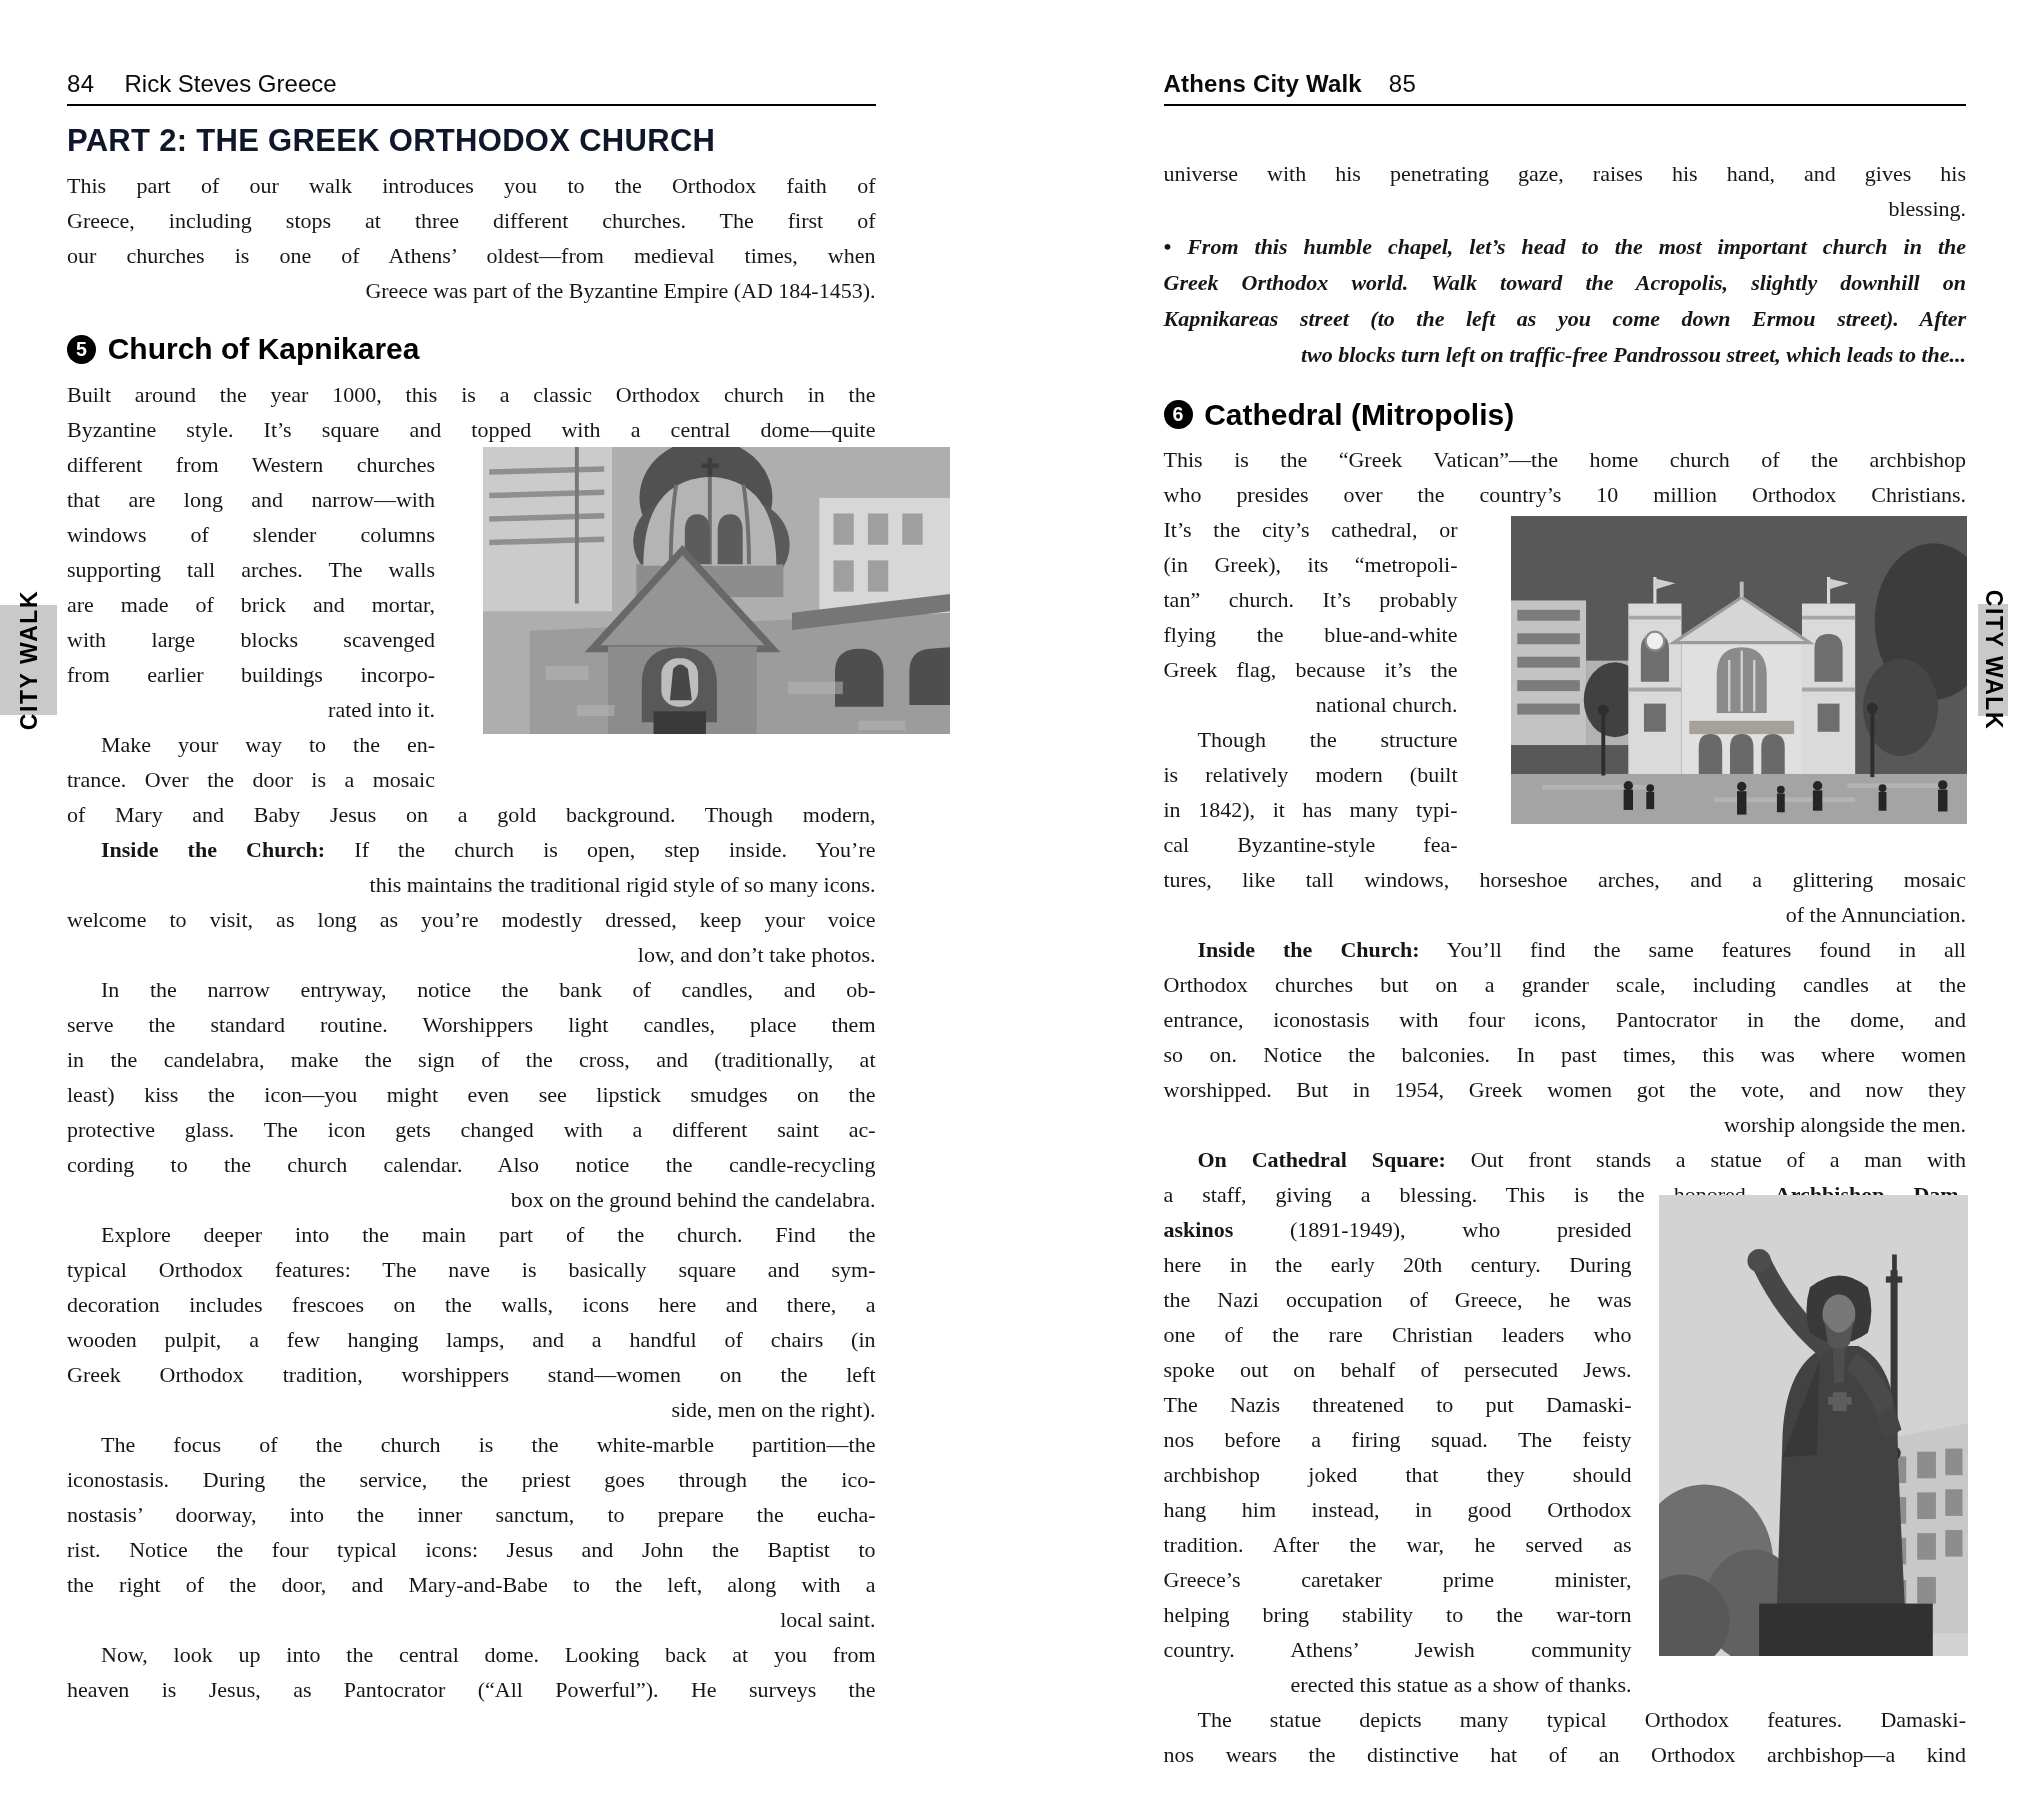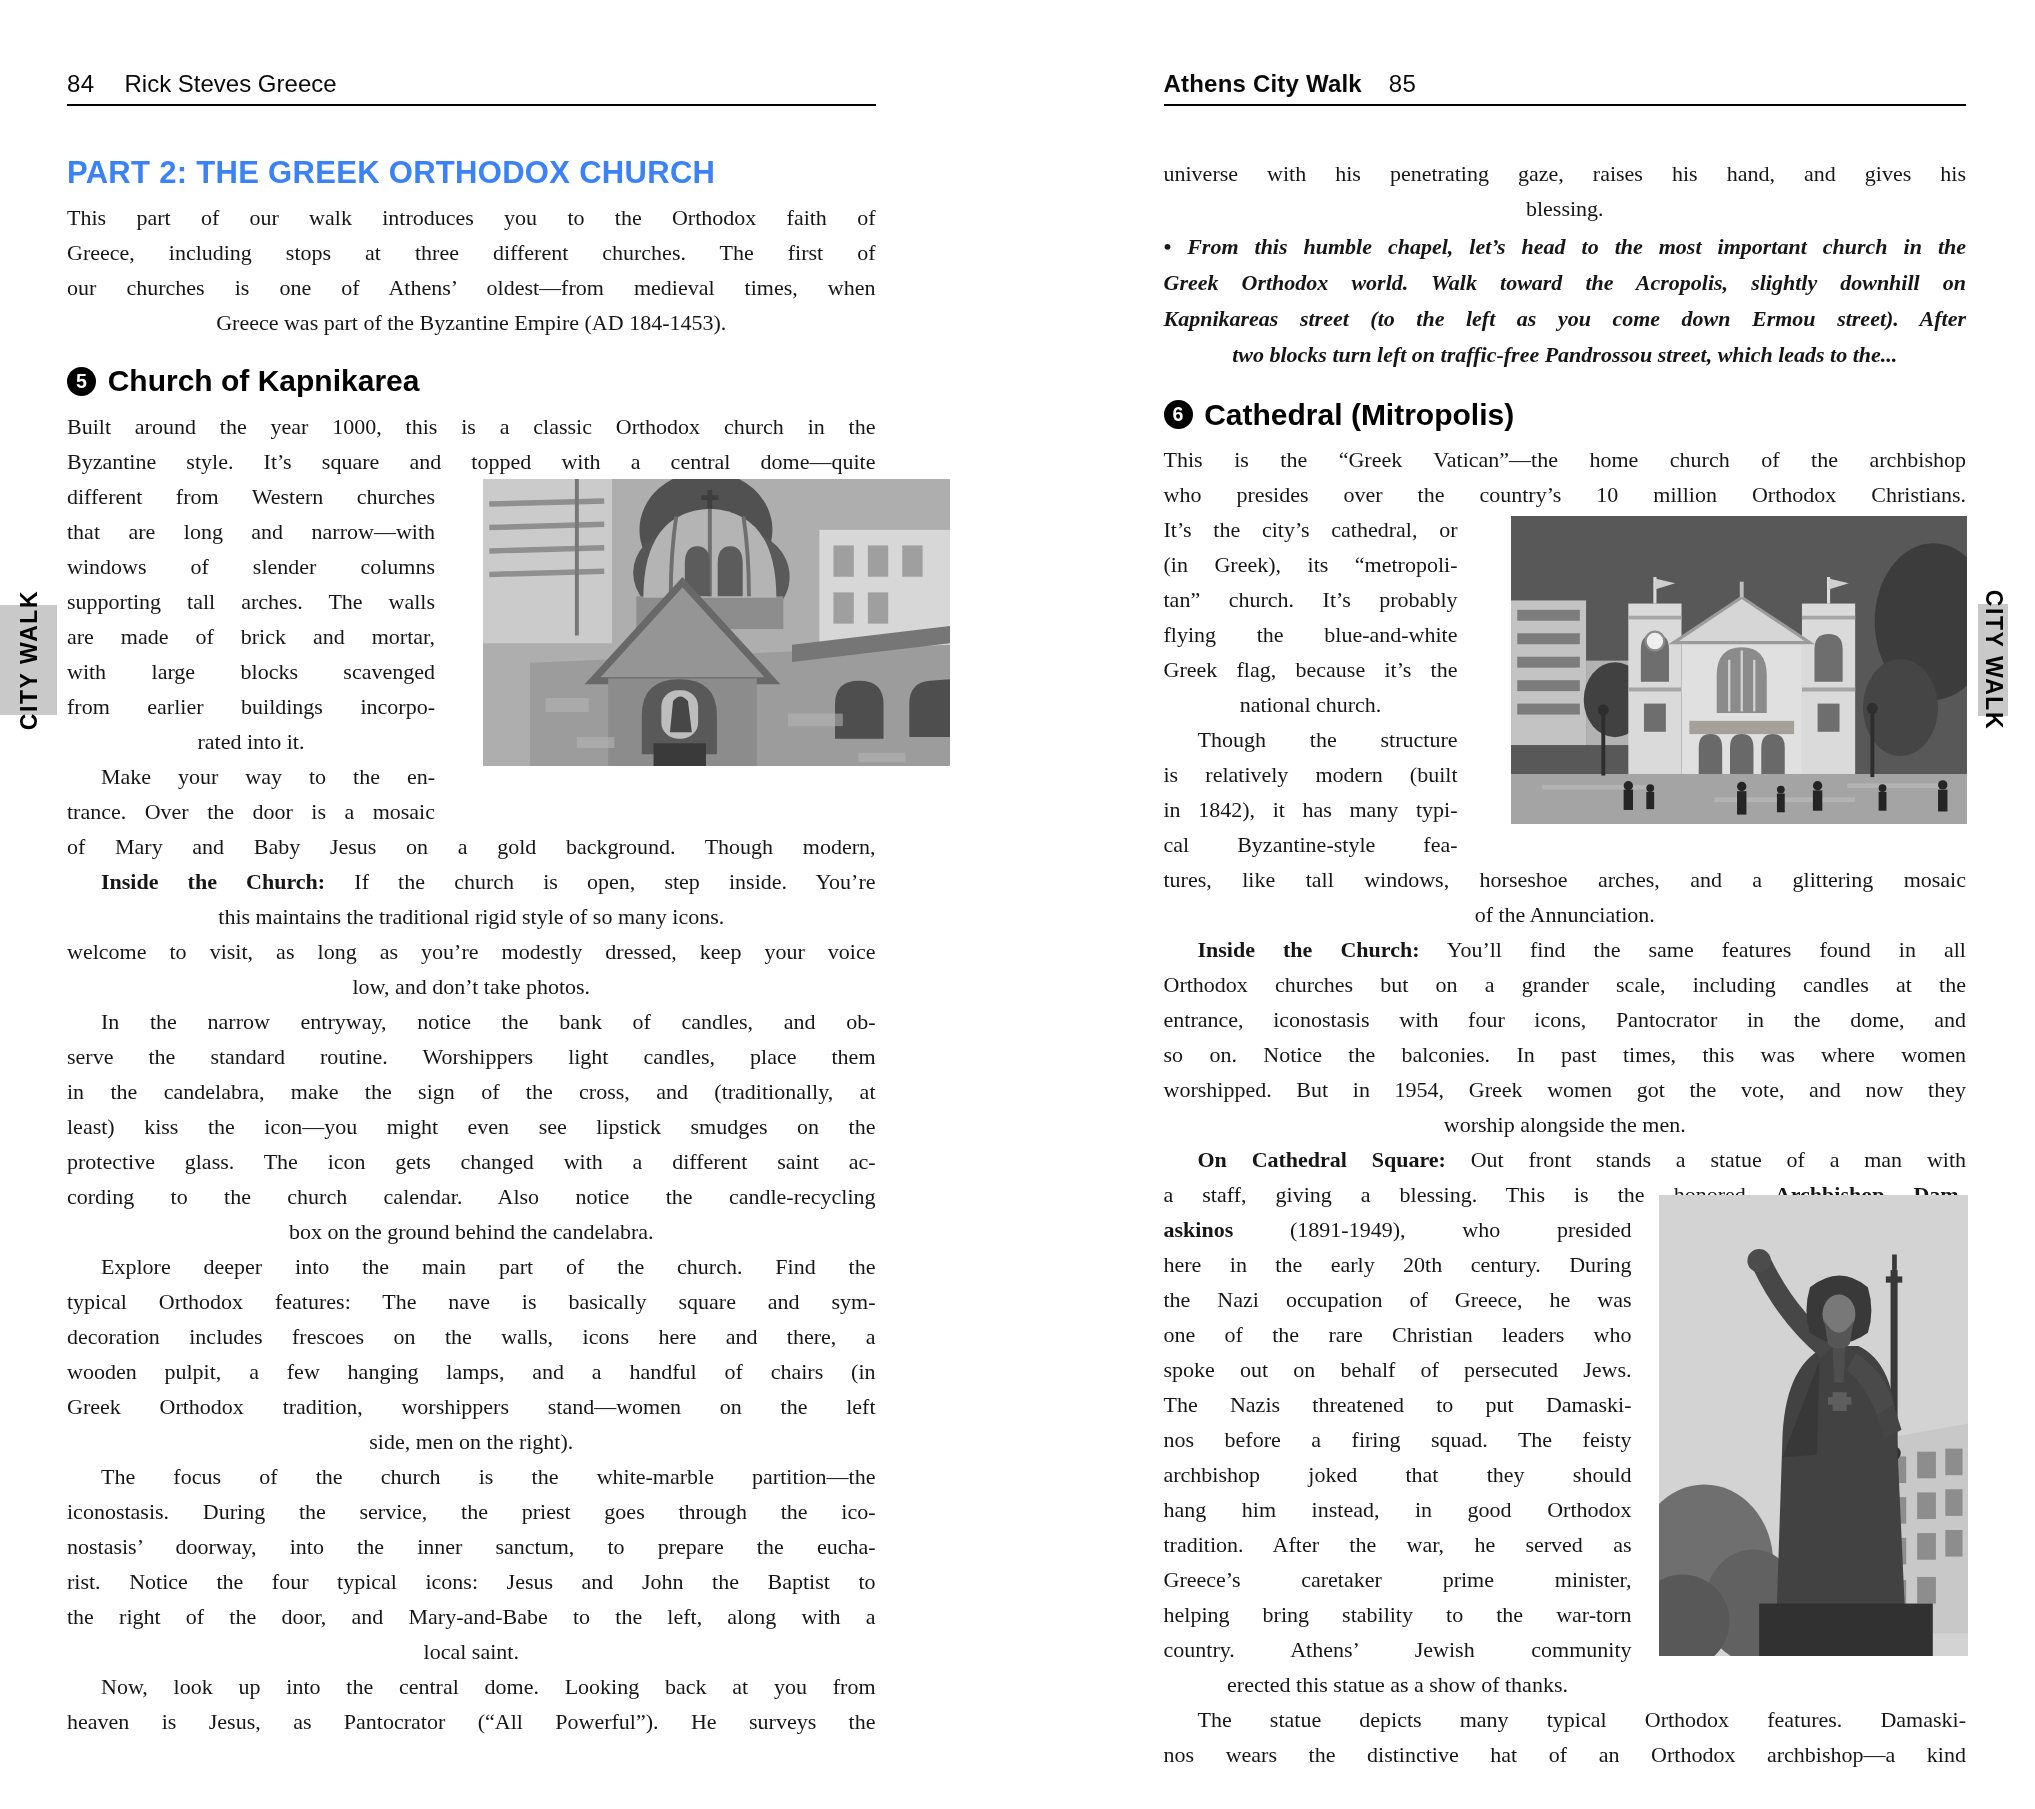--- a/index.html
+++ b/index.html
@@ -13,33 +13,33 @@
   
   .pg-header{display:flex;align-items:baseline;font-family:"Liberation Sans",sans-serif;
              font-size:24px;line-height:28px;color:#0a0a0a;}
   .pg-header .num{letter-spacing:0.4px;}
   .hdr-left{gap:30px;}
   .hdr-right{justify-content:flex-start;gap:27px;}
   .hdr-right .btitle{font-weight:700;letter-spacing:0.2px;}
   .rule{border-top:2.3px solid #000;margin-top:6.3px;height:0;}
 
   
-  .part-heading{margin-top:50px;font-family:"Liberation Sans",sans-serif;
-                font-weight:700;font-size:31px;line-height:34px;color:#3b82f6;letter-spacing:0.3px;}
+  .part-heading{margin-top:18px;font-family:"Liberation Sans",sans-serif;
+                font-weight:700;font-size:31px;line-height:34px;color:#0f172a;letter-spacing:0.3px;}
   .h2{display:flex;align-items:center;gap:11.7px;margin-top:23.5px;margin-bottom:9.4px;
       font-family:"Liberation Sans",sans-serif;font-weight:700;font-size:30px;line-height:36px;color:#000;}
   .hnum{flex:0 0 auto;width:29px;height:29px;border-radius:50%;background:#000;color:#fff;
         display:inline-flex;align-items:center;justify-content:center;
         font:700 19.6px "Liberation Sans",sans-serif;}
 
   
   .tblock{}
   .bl{font-size:22px;line-height:35px;height:35px;overflow:visible;
       text-align:justify;text-align-last:justify;white-space:normal;}
-  .bl.end{text-align:center;text-align-last:auto;}
+  .bl.end{text-align:right;text-align-last:auto;}
   .bl .ind{display:inline-block;width:34px;}
   .bl .b{font-weight:700;}
   .bl .i{font-style:italic;font-weight:bold;}
   .mt12{margin-top:9.4px;}
   .mt64{margin-top:50px;}
   .mt4{margin-top:3.1px;}
   .mt10{margin-top:7.8px;}
   .dir .bl{line-height:36px;height:36px;}
 
   

